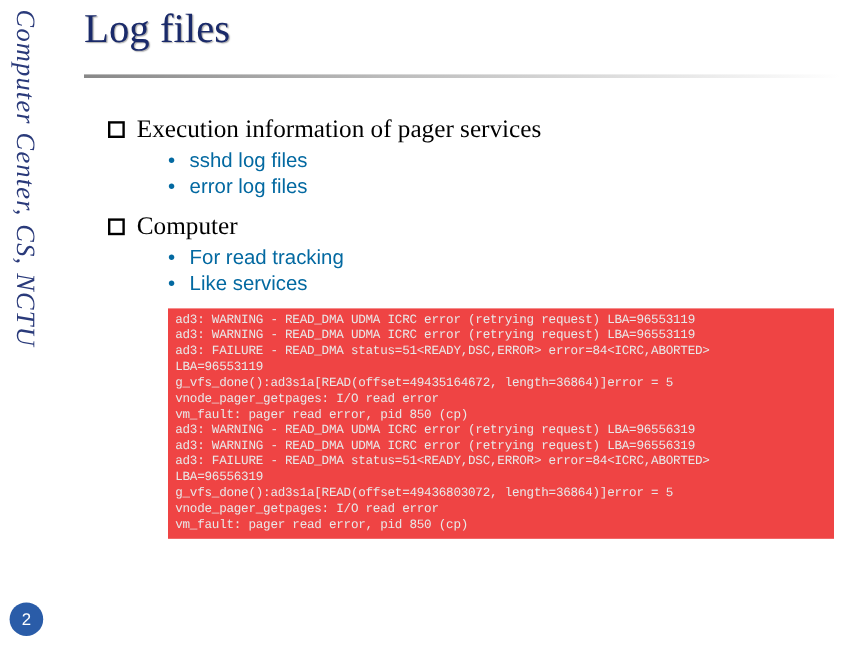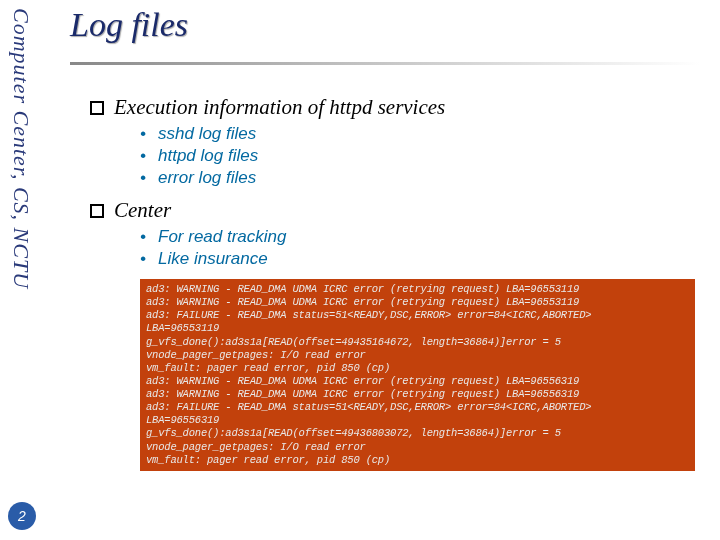--- a/index.html
+++ b/index.html
@@ -1,15 +1,15 @@
 <!DOCTYPE html>
 <html><head>
 <meta charset="utf-8">
 <style>
-* { margin: 0; padding: 0; box-sizing: border-box; font-style: italic; }
+* { margin: 0; padding: 0; box-sizing: border-box; }
 body {
   width: 720px;
   height: 540px;
   background: #fff;
   font-family: "Times New Roman", serif;
   position: relative;
   overflow: hidden;
 }
 .sidebar-text {
   position: absolute;
@@ -83,21 +83,21 @@
 .sub-list .li {
   margin-bottom: 2px;
 }
 .sub-list .dot {
   display: inline-block;
   width: 18px;
 }
 .terminal {
   margin-left: 50px;
   margin-top: 10px;
-  background: #c2410c;
+  background: #ef4444;
   color: #e8e8e8;
   font-family: "Courier New", monospace;
   font-size: 10.5px;
   padding: 4px 6px;
   width: 555px;
   line-height: 1.25;
   white-space: pre;
   letter-spacing: -0.2px;
 }
 </style>
@@ -109,35 +109,34 @@
 <div class="page-number">2</div>
 
 <div class="content">
   <div class="title">Log files</div>
   <div class="hr-gradient"></div>
 
   <div class="bullet-section">
 
     <div class="top-item">
       <span class="square-bullet"></span>
-      <span>Execution information of httpd services</span>
+      <span>Execution information of pager services</span>
     </div>
     <div class="sub-list">
       <div class="li"><span class="dot">•</span><span>sshd log files</span></div>
-      <div class="li"><span class="dot">•</span><span>httpd log files</span></div>
       <div class="li"><span class="dot">•</span><span>error log files</span></div>
     </div>
 
     <div class="top-item">
       <span class="square-bullet"></span>
-      <span>Center</span>
+      <span>Computer</span>
     </div>
     <div class="sub-list">
       <div class="li"><span class="dot">•</span><span>For read tracking</span></div>
-      <div class="li"><span class="dot">•</span><span>Like insurance</span></div>
+      <div class="li"><span class="dot">•</span><span>Like services</span></div>
     </div>
 
     <div class="terminal" id="terminal">ad3: WARNING - READ_DMA UDMA ICRC error (retrying request) LBA=96553119
 ad3: WARNING - READ_DMA UDMA ICRC error (retrying request) LBA=96553119
 ad3: FAILURE - READ_DMA status=51&lt;READY,DSC,ERROR&gt; error=84&lt;ICRC,ABORTED&gt;
 LBA=96553119
 g_vfs_done():ad3s1a[READ(offset=49435164672, length=36864)]error = 5
 vnode_pager_getpages: I/O read error
 vm_fault: pager read error, pid 850 (cp)
 ad3: WARNING - READ_DMA UDMA ICRC error (retrying request) LBA=96556319

